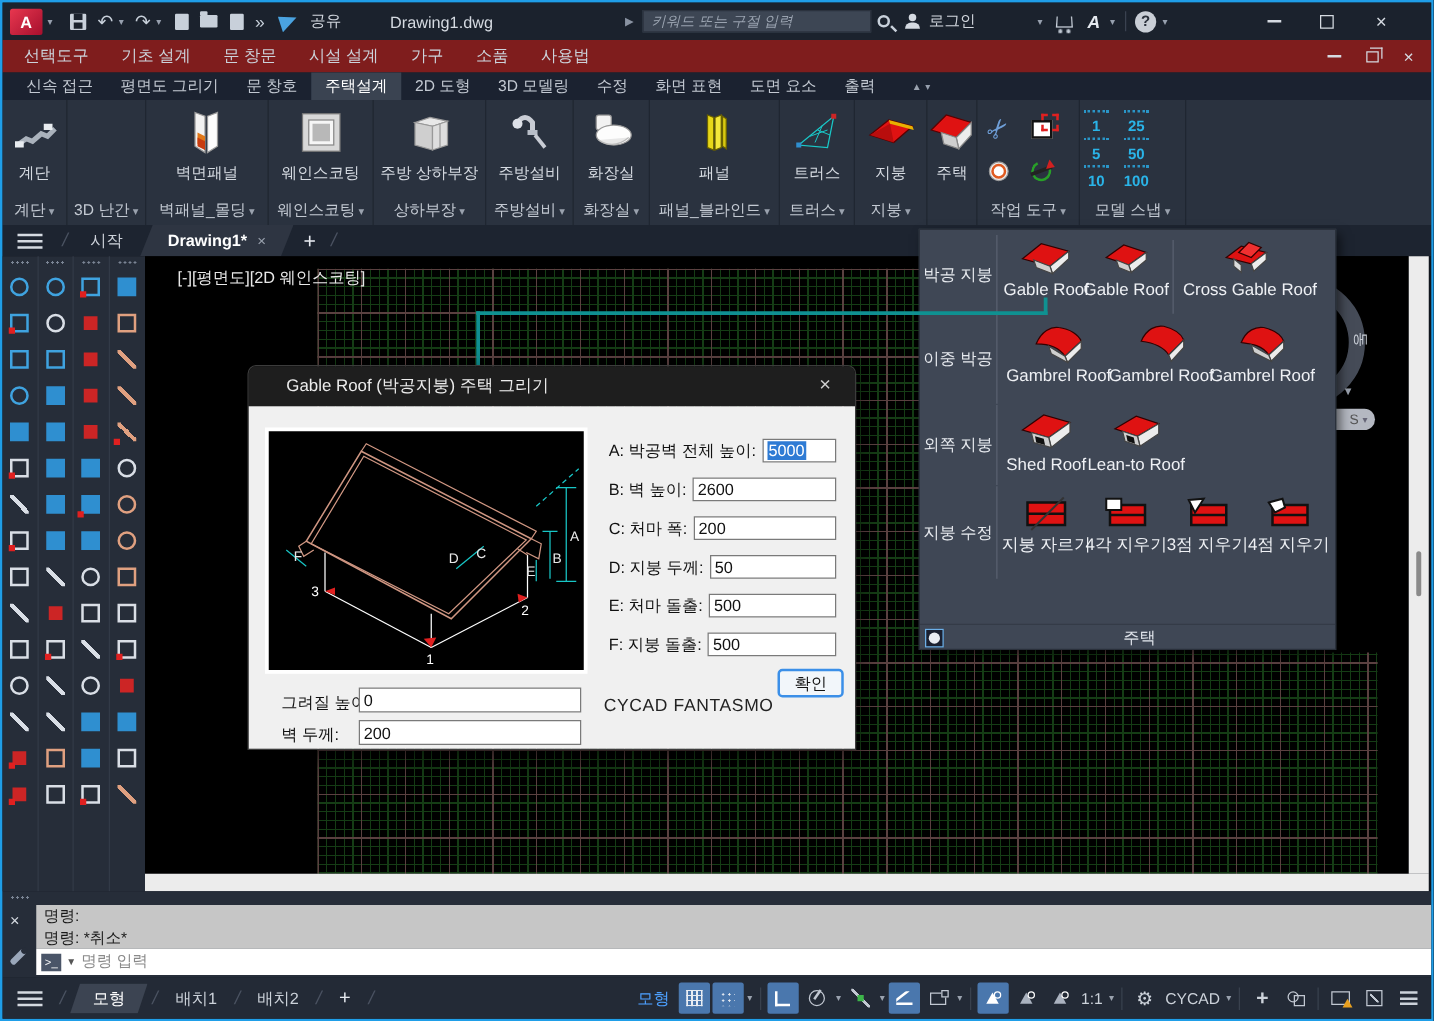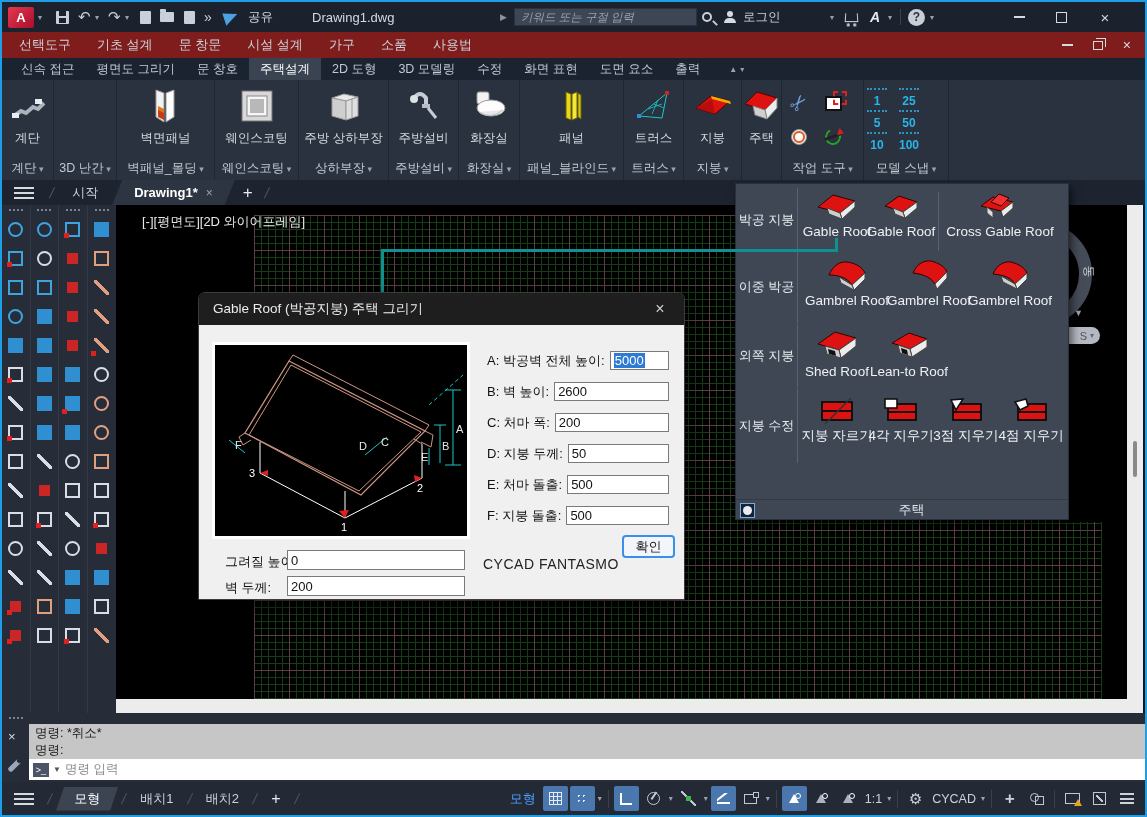--- a/index.html
+++ b/index.html
@@ -149,21 +149,21 @@
   .pinico::after { content:""; position:absolute; left:2px; top:2px; width:9px; height:9px; border-radius:50%; background:#e8ecf2; }
   .rm-footer .flabel { flex:1; text-align:center; color:#dfe3ea; font-size:13px; }
 
   
   .tealseg { position:absolute; background:#0f9191; z-index:20; }
 
   
   .dialog { position:absolute; left:196px; top:290px; width:487px; height:308px; z-index:30;
      border:1px solid #3c3c3c; box-shadow:0 6px 18px rgba(0,0,0,.6); border-radius:7px 7px 0 0; }
   .dlg-title { height:32px; background:#1e1e1e; color:#ececec; font-size:13.5px;
-     display:flex; align-items:center; padding-left:14px; border-radius:6px 6px 0 0; }
+     display:flex; align-items:center; padding-left:30px; border-radius:6px 6px 0 0; }
   .dlg-x { position:absolute; right:8px; top:0; width:32px; height:32px; display:flex; align-items:center;
      justify-content:center; color:#cfcfcf; font-size:16px; }
   .dlg-body { position:absolute; left:0; top:32px; right:0; bottom:0; background:#f0f0f0; color:#111; }
   .preview { position:absolute; left:13px; top:17px; width:258px; height:197px; background:#fff; padding:3px; }
   .preview svg { display:block; background:#000; width:252px; height:191px; }
   .frow { position:absolute; left:288px; right:15px; display:flex; align-items:center; gap:5px; }
   .frow .flab { white-space:nowrap; font-size:13px; color:#111; }
   .inp { flex:1; height:19px; background:#fff; border:1px solid #7a7a7a; font-size:13px;
      padding:0 3px; display:flex; align-items:center; color:#111; overflow:hidden; }
   .inp .sel { background:#2e7bd4; color:#fff; padding:0 1px; }
@@ -724,21 +724,21 @@
           </span>
         <span class="tc">
             <i class="tcs s-sd"></i>
           </span>
       </div>
     </div>
 
     <div class="canvas">
       <div class="grid"></div>
       <div class="blackpatch"></div>
-      <div class="vplabel">[-][평면도][2D 와이어프레임]</div>
+      <div class="vplabel">[-][평면도][2D 웨인스코팅]</div>
       <div class="vc-ring"></div>
       <div class="vc-square">평면도</div>
       <div class="vc-east">동</div>
       <div class="vc-south">남</div>
       <div class="vc-caret">▼</div>
       <div class="vc-wcs">
         <span>S</span>
         <span class="caret">▾</span>
       </div>
     </div>
@@ -964,22 +964,22 @@
       <div class="okbtn">확인</div>
       <div class="brand">CYCAD FANTASMO</div>
     </div>
   </div>
 
   <div class="cmd">
     <span class="cmd-grip"></span>
     <span class="cmd-x">×</span>
     <span class="cmd-wrench"></span>
     <div class="cmd-hist">
+      <div>명령:</div>
       <div>명령: *취소*</div>
-      <div>명령:</div>
     </div>
     <div class="cmd-input">
       <span class="cmd-pico">&gt;_</span>
       <span class="cmd-pcaret">▼</span>
       <span class="cmd-ph">명령 입력</span>
     </div>
   </div>
 
   <div class="statusbar">
     <div class="sb-left">

